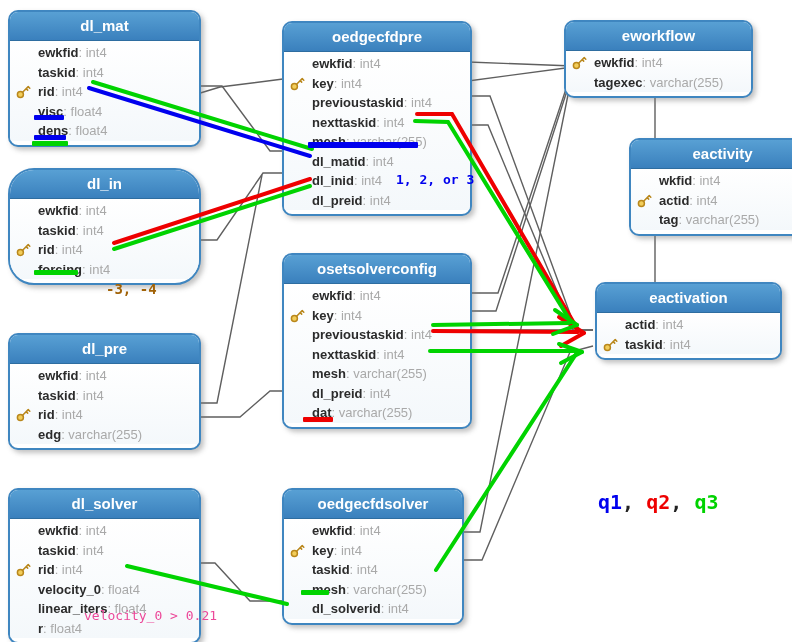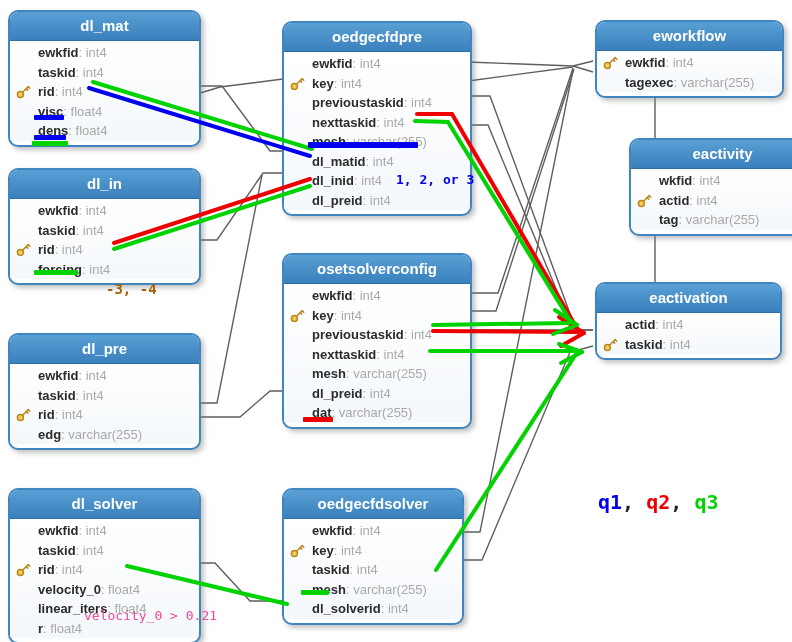--- a/index.html
+++ b/index.html
@@ -57,21 +57,21 @@
           <div class="fld"><span class="keyicon"><svg width="15" height="15" viewBox="0 0 15 15" xmlns="http://www.w3.org/2000/svg">
                 <g stroke="#b9871b" stroke-width="1.5" fill="#f2cd5a">
                   <circle cx="4.4" cy="10.4" r="3"></circle>
                   <path d="M6.6 8.2 L12.2 2.6 M12.2 2.6 L13.8 4.2 M10.2 4.6 L11.7 6.1" fill="none" stroke-linecap="round"></path>
                 </g>
               </svg></span><span class="fname">rid</span><span class="fcolon">: </span><span class="ftype">int4</span></div>
           <div class="fld"><span class="fname">visc</span><span class="fcolon">: </span><span class="ftype">float4</span></div>
           <div class="fld"><span class="fname">dens</span><span class="fcolon">: </span><span class="ftype">float4</span></div>
         </div>
       </div>
-      <div class="tbl" style="left: 8px; top: 168px; width: 189px; height: 113px;">
+      <div class="tbl" style="left: 8px; top: 168px; width: 189px; height: 113px; border-radius: 26px;">
         <div class="tbl-title">dl_in</div>
         <div class="tbl-body">
           <div class="fld"><span class="fname">ewkfid</span><span class="fcolon">: </span><span class="ftype">int4</span></div>
           <div class="fld"><span class="fname">taskid</span><span class="fcolon">: </span><span class="ftype">int4</span></div>
           <div class="fld"><span class="keyicon"><svg width="15" height="15" viewBox="0 0 15 15" xmlns="http://www.w3.org/2000/svg">
                 <g stroke="#b9871b" stroke-width="1.5" fill="#f2cd5a">
                   <circle cx="4.4" cy="10.4" r="3"></circle>
                   <path d="M6.6 8.2 L12.2 2.6 M12.2 2.6 L13.8 4.2 M10.2 4.6 L11.7 6.1" fill="none" stroke-linecap="round"></path>
                 </g>
               </svg></span><span class="fname">rid</span><span class="fcolon">: </span><span class="ftype">int4</span></div>
@@ -151,21 +151,21 @@
                 <g stroke="#b9871b" stroke-width="1.5" fill="#f2cd5a">
                   <circle cx="4.4" cy="10.4" r="3"></circle>
                   <path d="M6.6 8.2 L12.2 2.6 M12.2 2.6 L13.8 4.2 M10.2 4.6 L11.7 6.1" fill="none" stroke-linecap="round"></path>
                 </g>
               </svg></span><span class="fname">key</span><span class="fcolon">: </span><span class="ftype">int4</span></div>
           <div class="fld"><span class="fname">taskid</span><span class="fcolon">: </span><span class="ftype">int4</span></div>
           <div class="fld"><span class="fname">mesh</span><span class="fcolon">: </span><span class="ftype">varchar(255)</span></div>
           <div class="fld"><span class="fname">dl_solverid</span><span class="fcolon">: </span><span class="ftype">int4</span></div>
         </div>
       </div>
-      <div class="tbl" style="left: 595px; top: 20px; width: 185px; height: 74px;">
+      <div class="tbl" style="left: 564px; top: 20px; width: 185px; height: 74px;">
         <div class="tbl-title">eworkflow</div>
         <div class="tbl-body">
           <div class="fld"><span class="keyicon"><svg width="15" height="15" viewBox="0 0 15 15" xmlns="http://www.w3.org/2000/svg">
                 <g stroke="#b9871b" stroke-width="1.5" fill="#f2cd5a">
                   <circle cx="4.4" cy="10.4" r="3"></circle>
                   <path d="M6.6 8.2 L12.2 2.6 M12.2 2.6 L13.8 4.2 M10.2 4.6 L11.7 6.1" fill="none" stroke-linecap="round"></path>
                 </g>
               </svg></span><span class="fname">ewkfid</span><span class="fcolon">: </span><span class="ftype">int4</span></div>
           <div class="fld"><span class="fname">tagexec</span><span class="fcolon">: </span><span class="ftype">varchar(255)</span></div>
         </div>

